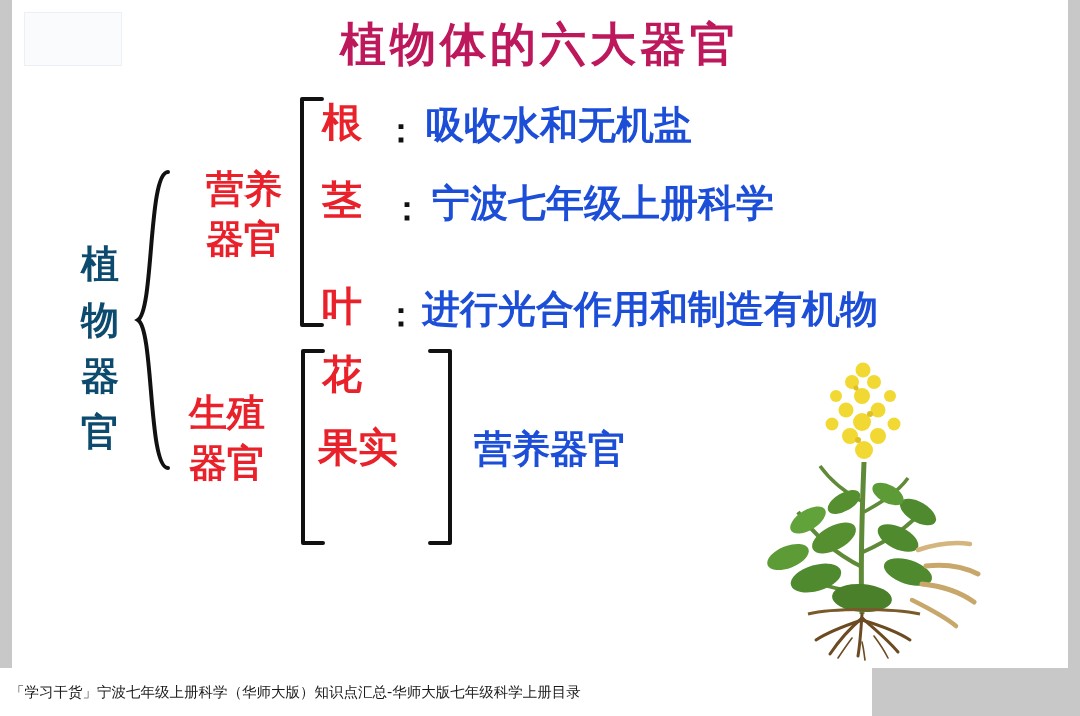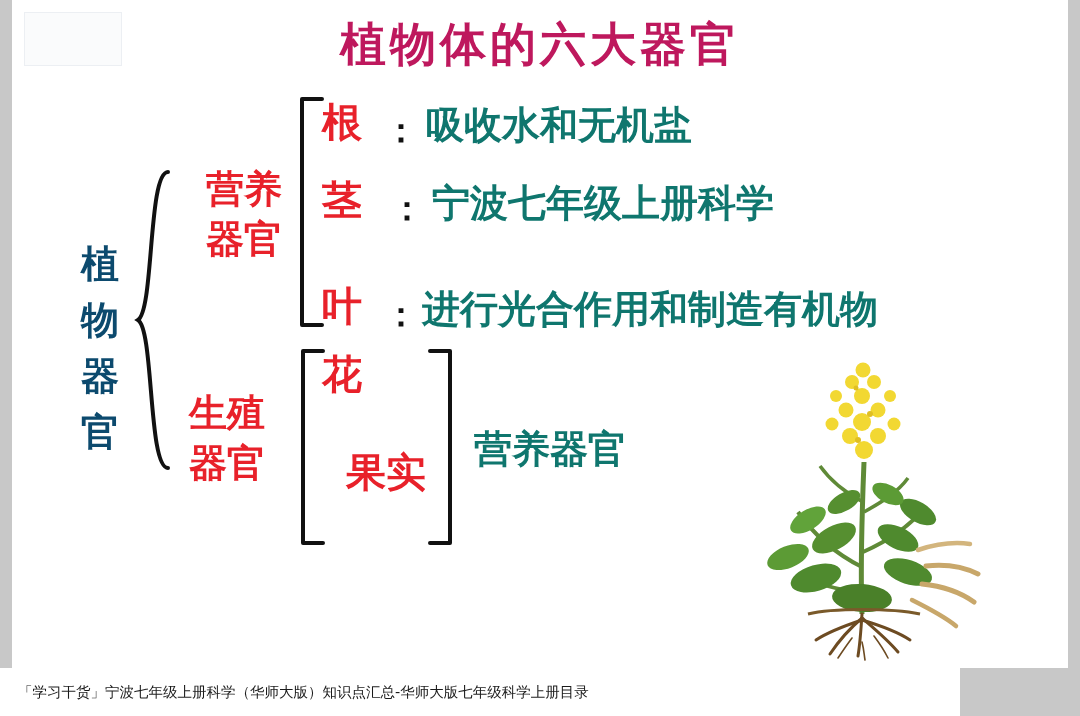--- a/index.html
+++ b/index.html
@@ -113,62 +113,62 @@
     position: absolute;
     font-size: 34px;
     font-weight: bold;
     color: #111111;
   }
   .func {
     position: absolute;
     font-size: 38px;
     line-height: 42px;
     font-weight: bold;
-    color: #0f766e;
+    color: #1d4ed8;
     white-space: nowrap;
   }
 
   #organ-gen { left: 310px; top: 100px; }
   #colon-gen { left: 372px; top: 108px; }
   #func-gen  { left: 414px; top: 104px; }
 
   #organ-jing { left: 310px; top: 178px; }
   #colon-jing { left: 378px; top: 186px; }
   #func-jing  { left: 420px; top: 182px; }
 
   #organ-ye { left: 310px; top: 284px; }
   #colon-ye { left: 372px; top: 292px; }
   #func-ye  { left: 410px; top: 288px; }
 
   #organ-hua   { left: 310px; top: 352px; }
-  #organ-guo   { left: 306px; top: 450px; margin-left: 28px; }
+  #organ-guo   { left: 306px; top: 425px; }
   #organ-zhong { left: 306px; top: 498px; }
 
   #func-repro { left: 462px; top: 428px; }
 
   
   #plant {
     position: absolute;
     left: 700px;
     top: 352px;
     width: 300px;
     height: 310px;
   }
 
   
   #caption {
     position: absolute;
     left: 0;
     top: 668px;
-    width: 960px;
+    width: 872px;
     height: 48px;
     background: #ffffff;
     display: flex;
     align-items: center;
-    padding-left: 18px;
+    padding-left: 10px;
     box-sizing: border-box;
   }
   #caption-text {
     font-family: "DejaVu Sans", sans-serif;
     font-size: 14.5px;
     color: #1a1a1a;
     white-space: nowrap;
   }
   
   #watermark {

